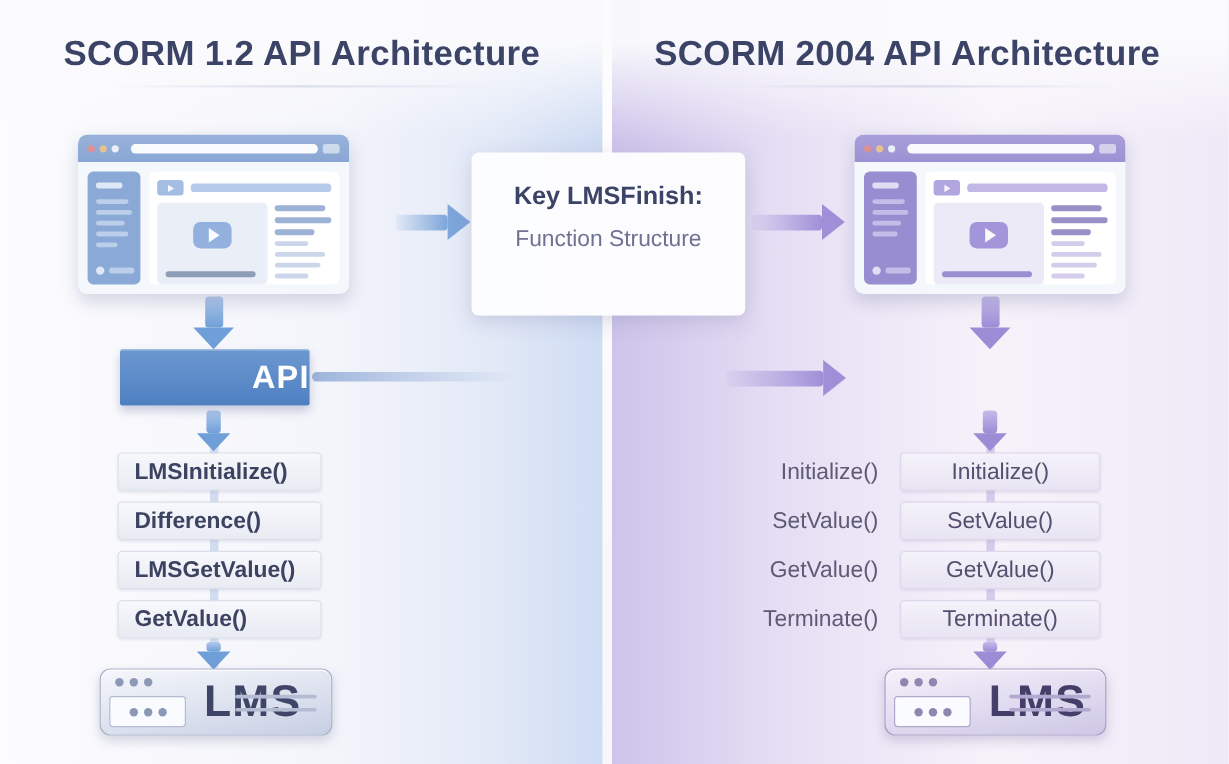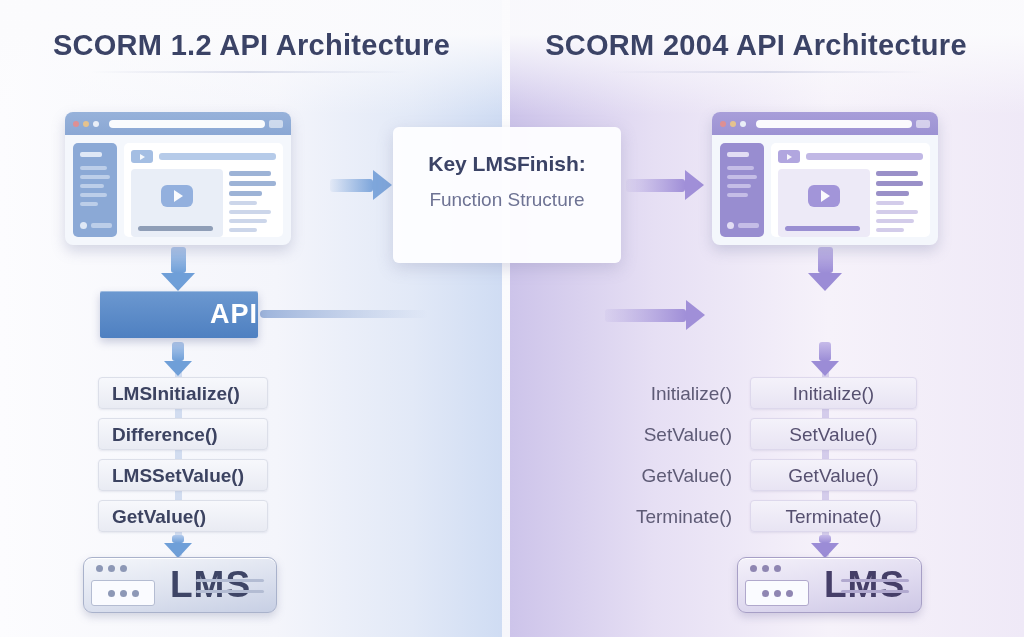--- a/index.html
+++ b/index.html
@@ -270,21 +270,21 @@
   </div>
   <div class="apibox bl">API</div>
   <div class="conn-h"></div>
   <div class="va blue sm" style="left:164px; top:342px; height:34px; width:28px;">
     <span class="sh"></span>
       <span class="hd"></span>
   </div>
   <div class="vconn blue"></div>
   <div class="fbox bl r1">LMSInitialize()</div>
   <div class="fbox bl r2">Difference()</div>
-  <div class="fbox bl r3">LMSSetValue()</div>
+  <div class="fbox bl r3">LMSGetValue()</div>
   <div class="fbox bl r4">GetValue()</div>
   <div class="va blue sm" style="left:164px; top:535px; height:23px; width:28px;">
     <span class="sh"></span>
       <span class="hd"></span>
   </div>
   <div class="lms bl">
     <div class="lms-dots">
         <i></i>
         <i></i>
         <i></i>

